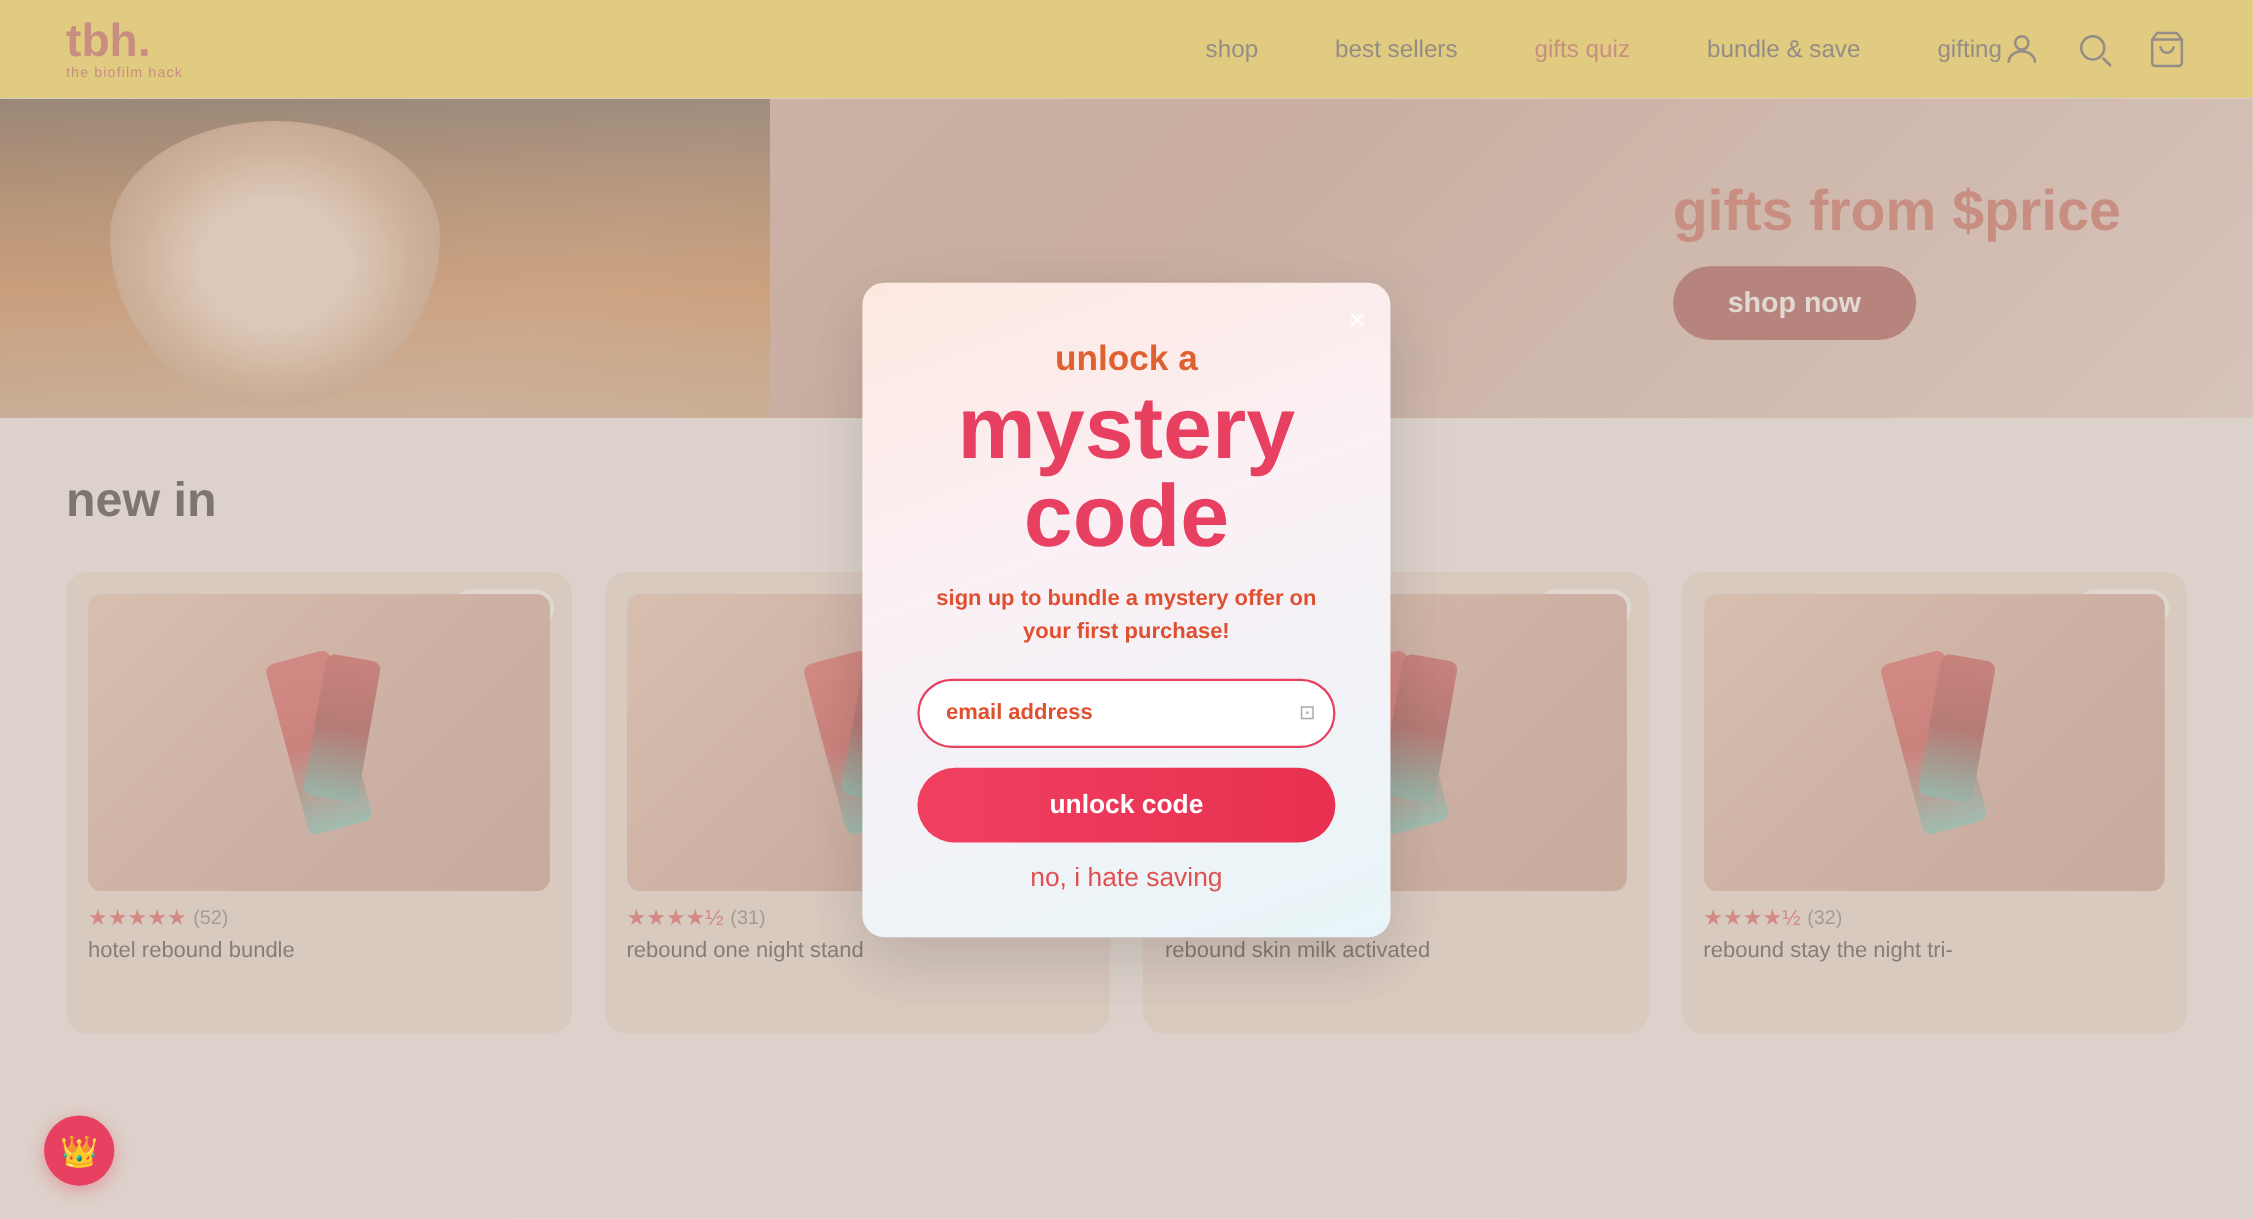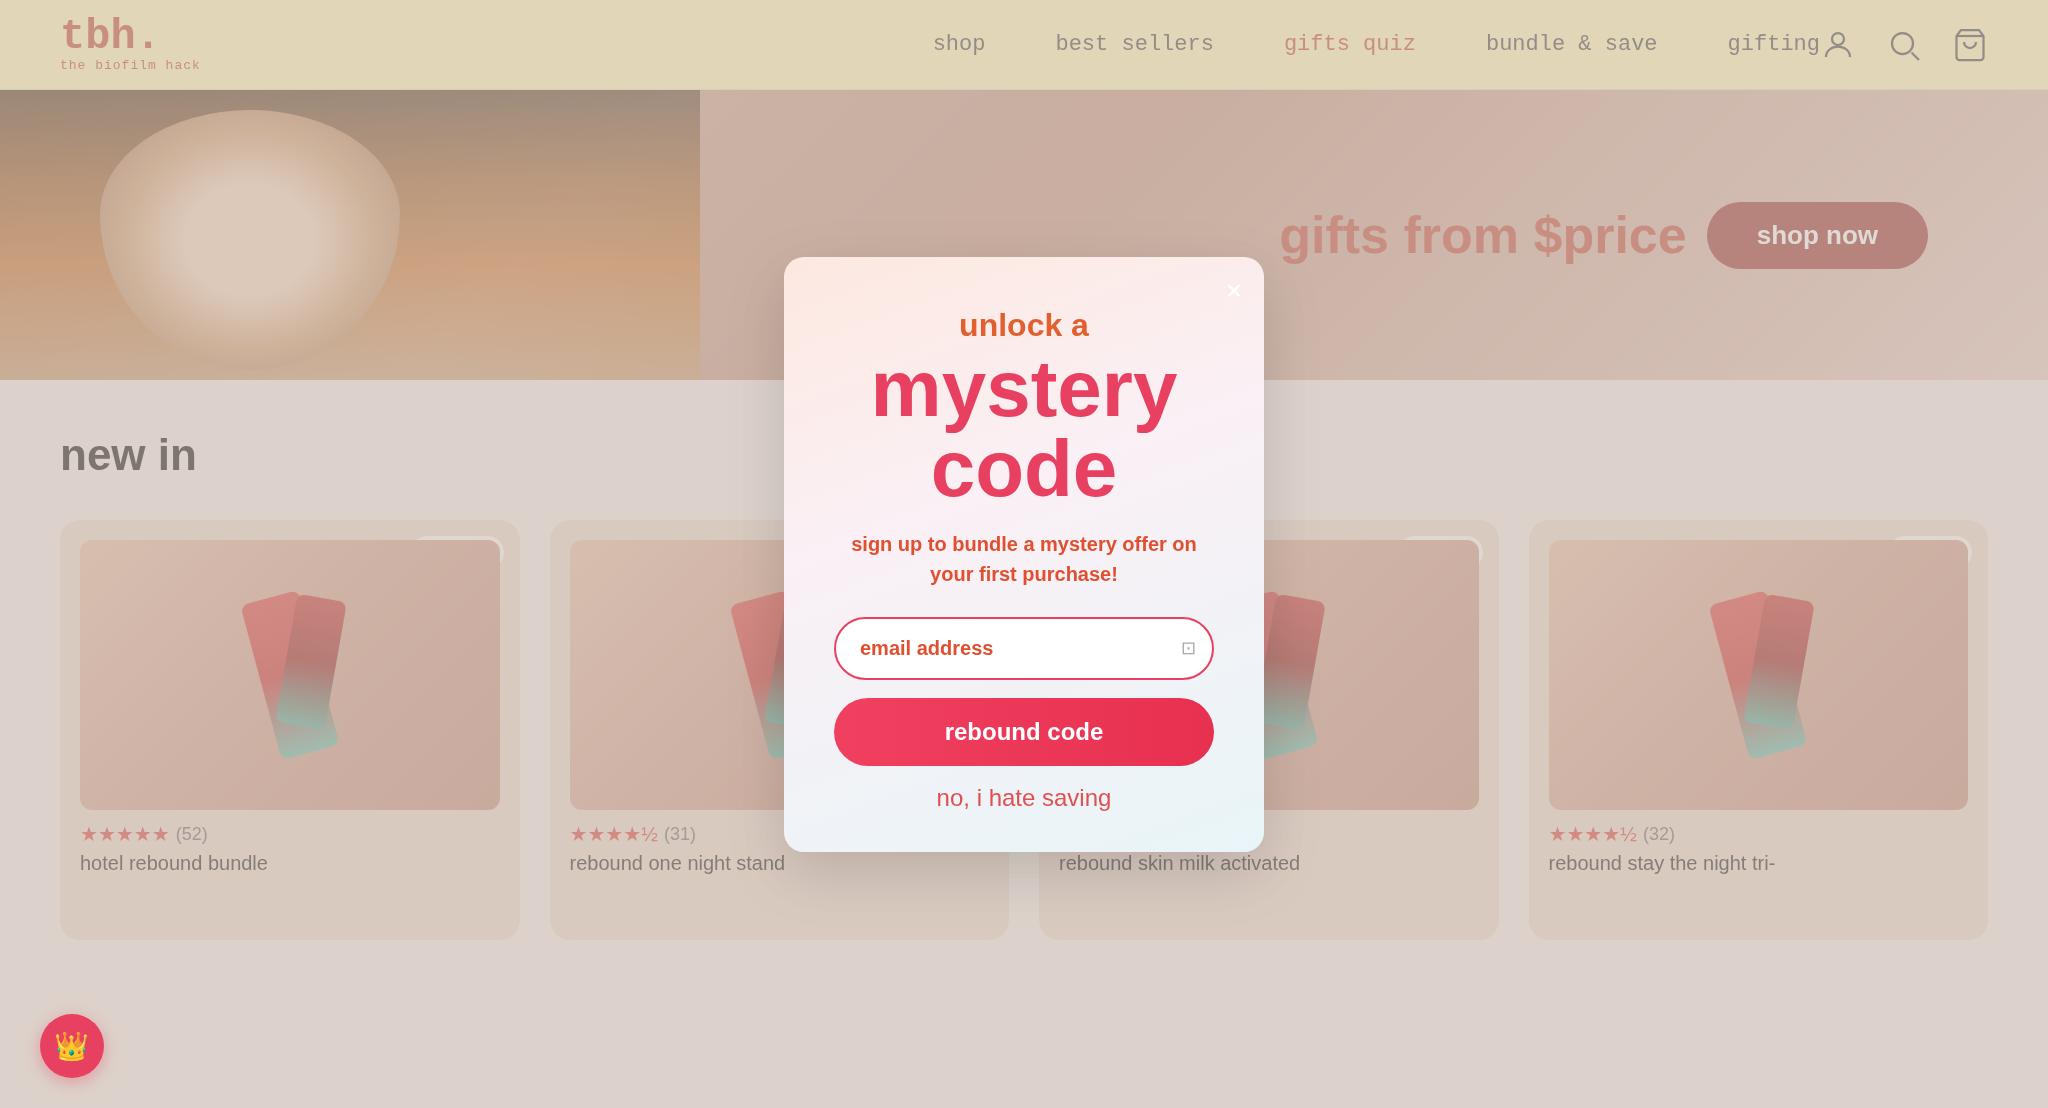--- a/index.html
+++ b/index.html
@@ -1,28 +1,27 @@
 <!DOCTYPE html>
 <html><head>
   <meta charset="utf-8">
   <style>
     * { margin: 0; padding: 0; box-sizing: border-box; }
     body { font-family: 'Arial', sans-serif; background: #f5f0ee; width: 2048px; height: 1108px; overflow: hidden; position: relative; }
 
     
     .header {
-      background: #fef9c3;
+      background: #fde047;
       height: 90px;
       display: flex;
       align-items: center;
       padding: 0 60px;
       border-bottom: 1px solid #e8e0dc;
       position: relative;
       z-index: 1;
-      font-family: Liberation Mono, monospace;
     }
     .logo-area {
       display: flex;
       flex-direction: column;
       margin-right: 80px;
     }
     .logo-tbh {
       font-size: 42px;
       font-weight: 900;
       color: #c85a4a;
@@ -94,21 +93,22 @@
       position: absolute;
       top: 20px;
       left: 100px;
       width: 300px;
       height: 260px;
       background: radial-gradient(ellipse, #f5dcc8 30%, #d4a880 60%, #a0725a 100%);
       border-radius: 50% 50% 50% 50% / 40% 40% 60% 60%;
     }
     .hero-text-area {
       display: flex;
-      align-items: center;
+      flex-direction: column;
+      align-items: flex-start;
       gap: 20px;
     }
     .hero-headline {
       font-size: 52px;
       font-weight: 900;
       color: #c85a4a;
       text-align: right;
     }
     .shop-now-btn {
       background: #a04040;
@@ -429,20 +429,20 @@
   <div class="modal">
     <button class="modal-close">×</button>
     <div class="modal-unlock-a">unlock a</div>
     <div class="modal-mystery">mystery</div>
     <div class="modal-code">code</div>
     <div class="modal-description">sign up to bundle a mystery offer on your first purchase!</div>
     <div class="modal-email-wrapper">
       <input class="modal-email" type="email" placeholder="email address" style="">
       <span class="modal-email-icon">⊡</span>
     </div>
-    <button class="modal-unlock-btn">rebound code</button>
+    <button class="modal-unlock-btn">unlock code</button>
     <a class="modal-no-thanks">no, i hate saving</a>
   </div>
 </div>
 
 <div class="crown-btn">
   <span class="crown-icon">👑</span>
 </div>
 
 </body></html>

